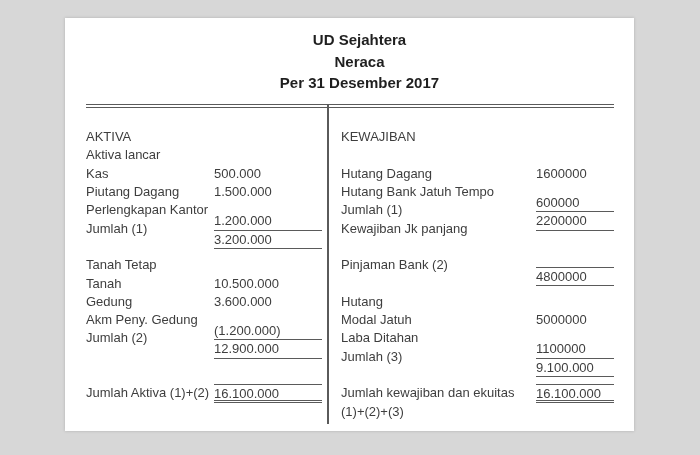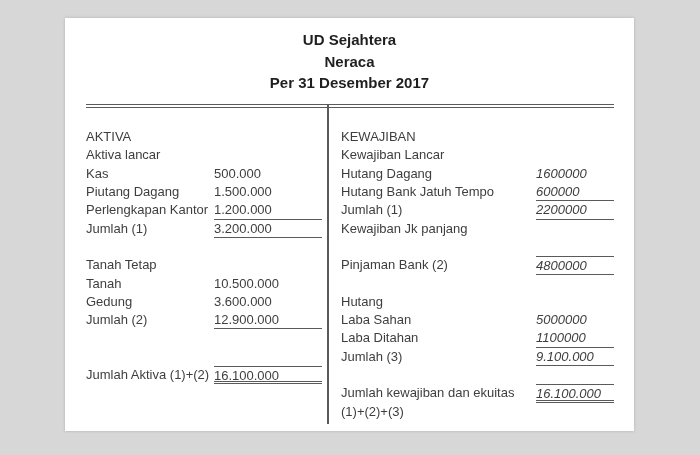--- a/index.html
+++ b/index.html
@@ -11,21 +11,21 @@
     background:var(--canvas);
     font-family:"Liberation Sans", sans-serif;
     position:relative;
   }
   .sheet{
     position:absolute; left:65px; top:18px; width:569px; height:413px;
     background:var(--sheet);
     box-shadow:0 0 3px rgba(0,0,0,0.18);
   }
   .report-header{
-    position:absolute; top:11px; left:0; width:100%;
+    position:absolute; top:11px; left:10px; width:100%;
     text-align:center; color:var(--head);
     font-size:15px; font-weight:700; line-height:21.5px;
   }
   .double-rule{
     position:absolute; left:21px; top:86px; width:528px; height:4px;
     border-top:1px solid var(--rule); border-bottom:1px solid var(--rule);
   }
   .col-divider{
     position:absolute; left:262px; top:86px; width:2px; height:320px;
     background:var(--rule);
@@ -38,22 +38,22 @@
   .row{
     display:flex; height:18.32px; line-height:18.2px; align-items:stretch;gap:20px;
   }
   .lab{
     flex:1; min-width:0; white-space:nowrap; overflow:visible;
   }
   .val{
     text-align:left; white-space:nowrap; height:18.32px; line-height:18.2px;
   }
   .col-left .val{ width:108px; padding-right:5px; }
-  .col-right .val{ width:78px; padding-right:2px;font-style:italic; }
-  .val.underline{ border-bottom:1px solid var(--rule); }
+  .col-right .val{ width:78px; padding-right:2px; }
+  .val.underline{ border-bottom:1px solid var(--rule);margin-top:11px; }
   .val.overline{ border-top:1px solid var(--rule); }
   .val.double-underline{ border-bottom:3px double var(--rule); line-height:16px; }
   .val.overline{ line-height:17px; }
 </style>
 </head>
 <body>
 
 <div class="sheet">
 
   <div class="report-header">
@@ -100,20 +100,24 @@
       </div>
       <div class="row">
         <span class="lab">Tanah</span>
         <span class="val">10.500.000</span>
       </div>
       <div class="row">
         <span class="lab">Gedung</span>
         <span class="val">3.600.000</span>
       </div>
       <div class="row">
+        <span class="lab">Akm Peny. Gedung</span>
+        <span class="val underline">(1.200.000)</span>
+      </div>
+      <div class="row">
         <span class="lab">Jumlah (2)</span>
         <span class="val underline">12.900.000</span>
       </div>
       <div class="row">
         <span class="lab"></span>
         <span class="val"></span>
       </div>
       <div class="row">
         <span class="lab"></span>
         <span class="val"></span>
@@ -126,21 +130,20 @@
         <span class="lab"></span>
         <span class="val"></span>
       </div>
     </div>
   <div class="col col-right" id="col-right">
       <div class="row">
         <span class="lab">KEWAJIBAN</span>
         <span class="val"></span>
       </div>
       <div class="row">
-        <span class="lab">Kewajiban Lancar</span>
         <span class="val"></span>
       </div>
       <div class="row">
         <span class="lab">Hutang Dagang</span>
         <span class="val">1600000</span>
       </div>
       <div class="row">
         <span class="lab">Hutang Bank Jatuh Tempo</span>
         <span class="val underline">600000</span>
       </div>
@@ -162,21 +165,21 @@
       </div>
       <div class="row">
         <span class="lab"></span>
         <span class="val"></span>
       </div>
       <div class="row">
         <span class="lab">Hutang</span>
         <span class="val"></span>
       </div>
       <div class="row">
-        <span class="lab">Laba Sahan</span>
+        <span class="lab">Modal Jatuh</span>
         <span class="val">5000000</span>
       </div>
       <div class="row">
         <span class="lab">Laba Ditahan</span>
         <span class="val underline">1100000</span>
       </div>
       <div class="row">
         <span class="lab">Jumlah (3)</span>
         <span class="val underline">9.100.000</span>
       </div>

